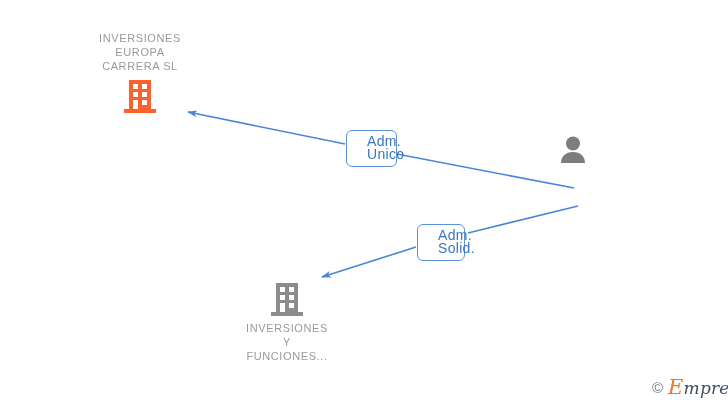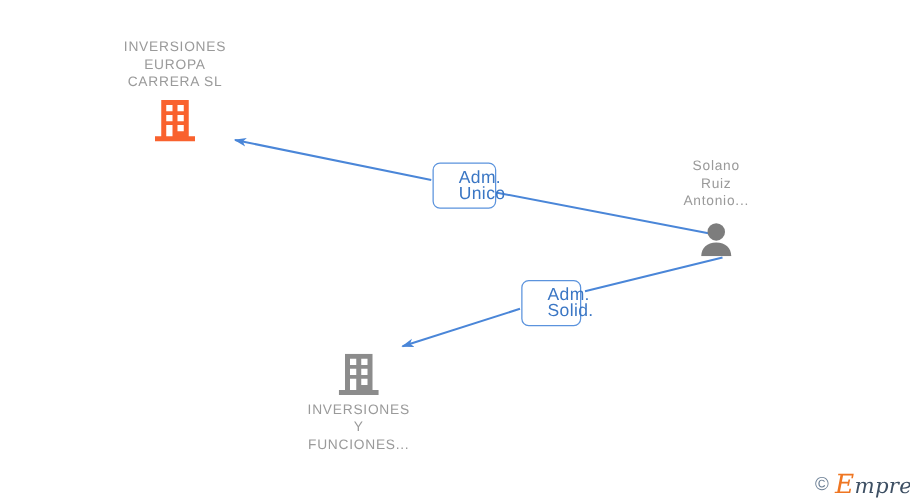--- a/index.html
+++ b/index.html
@@ -76,23 +76,20 @@
         <rect x="18" y="4" width="5" height="5" fill="#ffffff"></rect>
         <rect x="9" y="12" width="5" height="5" fill="#ffffff"></rect>
         <rect x="18" y="12" width="5" height="5" fill="#ffffff"></rect>
         <rect x="9" y="20" width="5" height="9" fill="#ffffff"></rect>
         <rect x="18" y="20" width="5" height="5" fill="#ffffff"></rect>
       </svg>
     </div>
   </div>
 
   <div class="node" style="left:538px;top:126px;width:70px;">
-    <div class="node-label">Solano
-Ruiz
-Antonio...</div>
     <div class="person" style="margin-top:10px;">
       <svg width="30" height="27" viewBox="0 0 30 27" xmlns="http://www.w3.org/2000/svg">
         <circle cx="15" cy="7.5" r="7" fill="#7d7d7d"></circle>
         <path d="M15,16 C22.5,16 27,20.5 27,27 L3,27 C3,20.5 7.5,16 15,16 Z" fill="#7d7d7d"></path>
       </svg>
     </div>
   </div>
 
   <div class="node" style="left:227px;top:283px;width:120px;">
     <div class="bldg">

